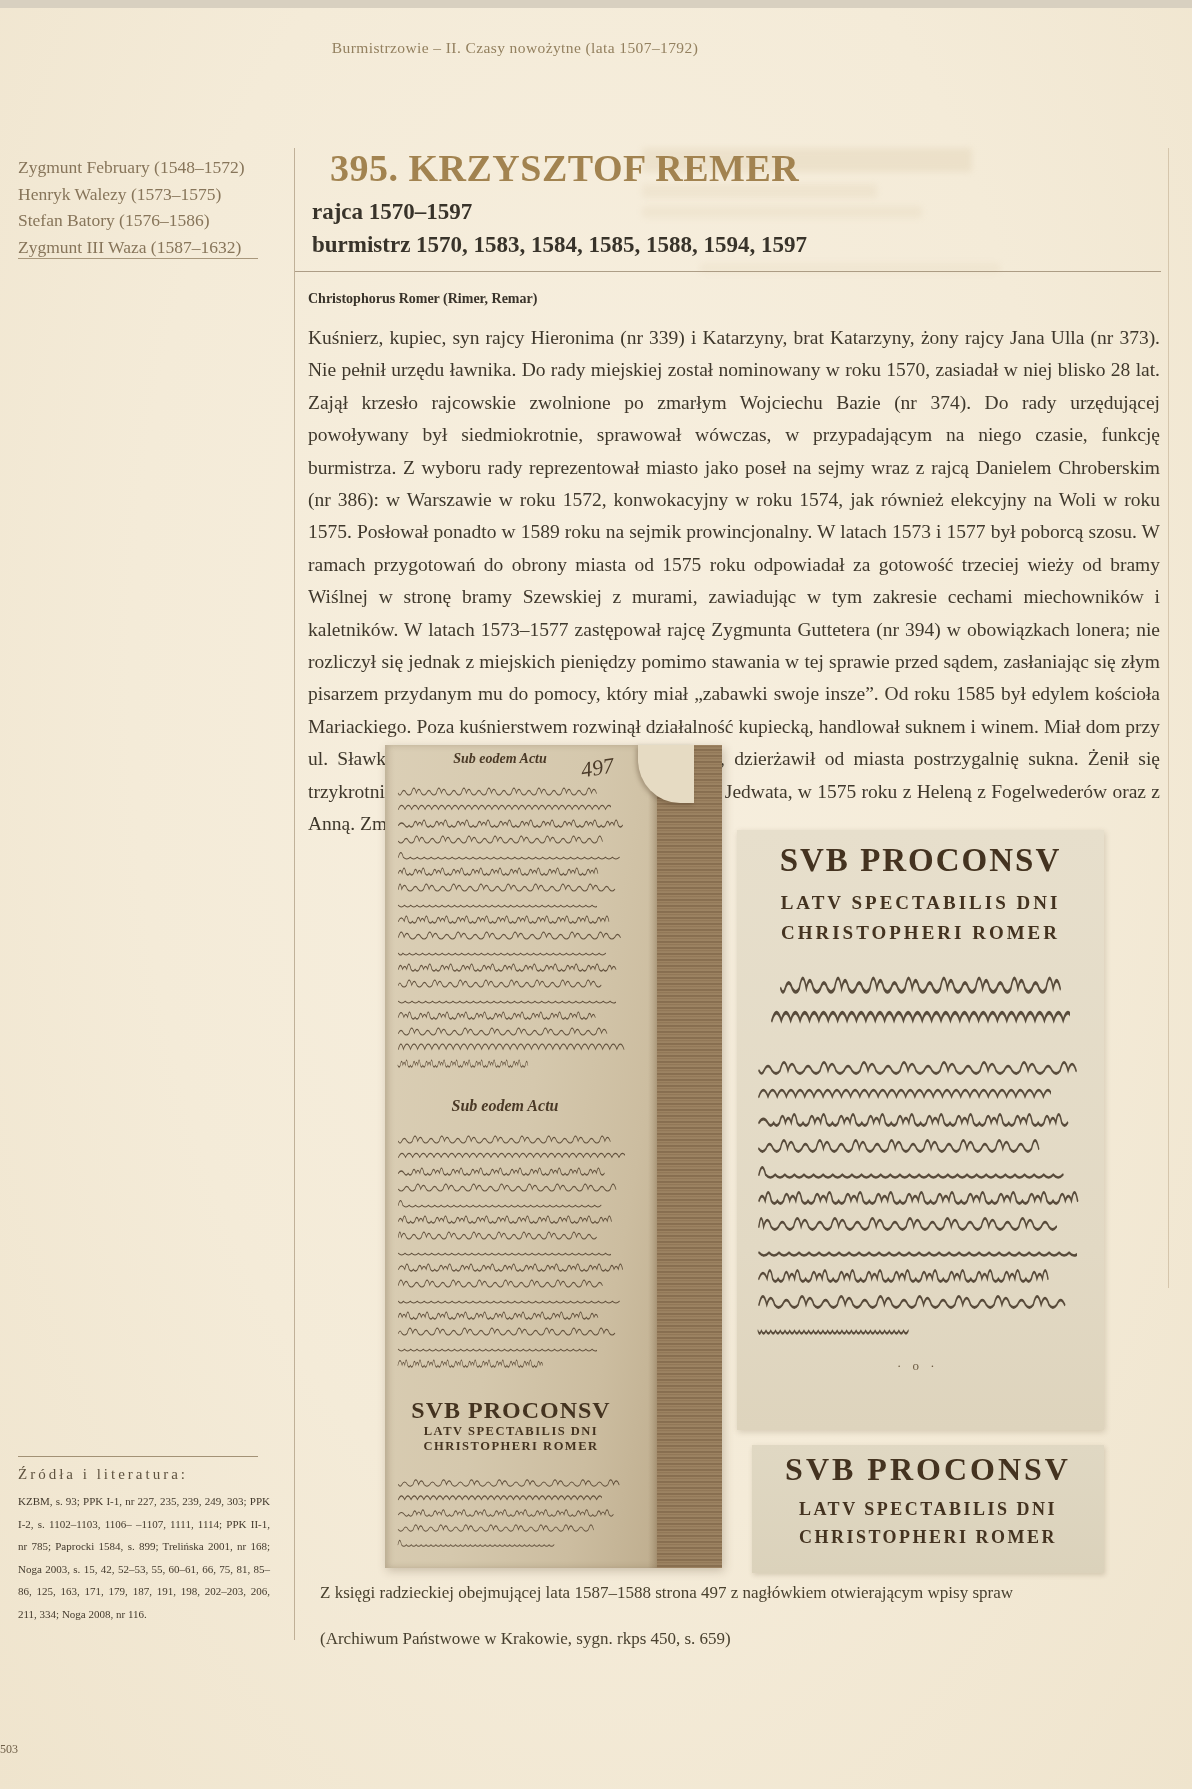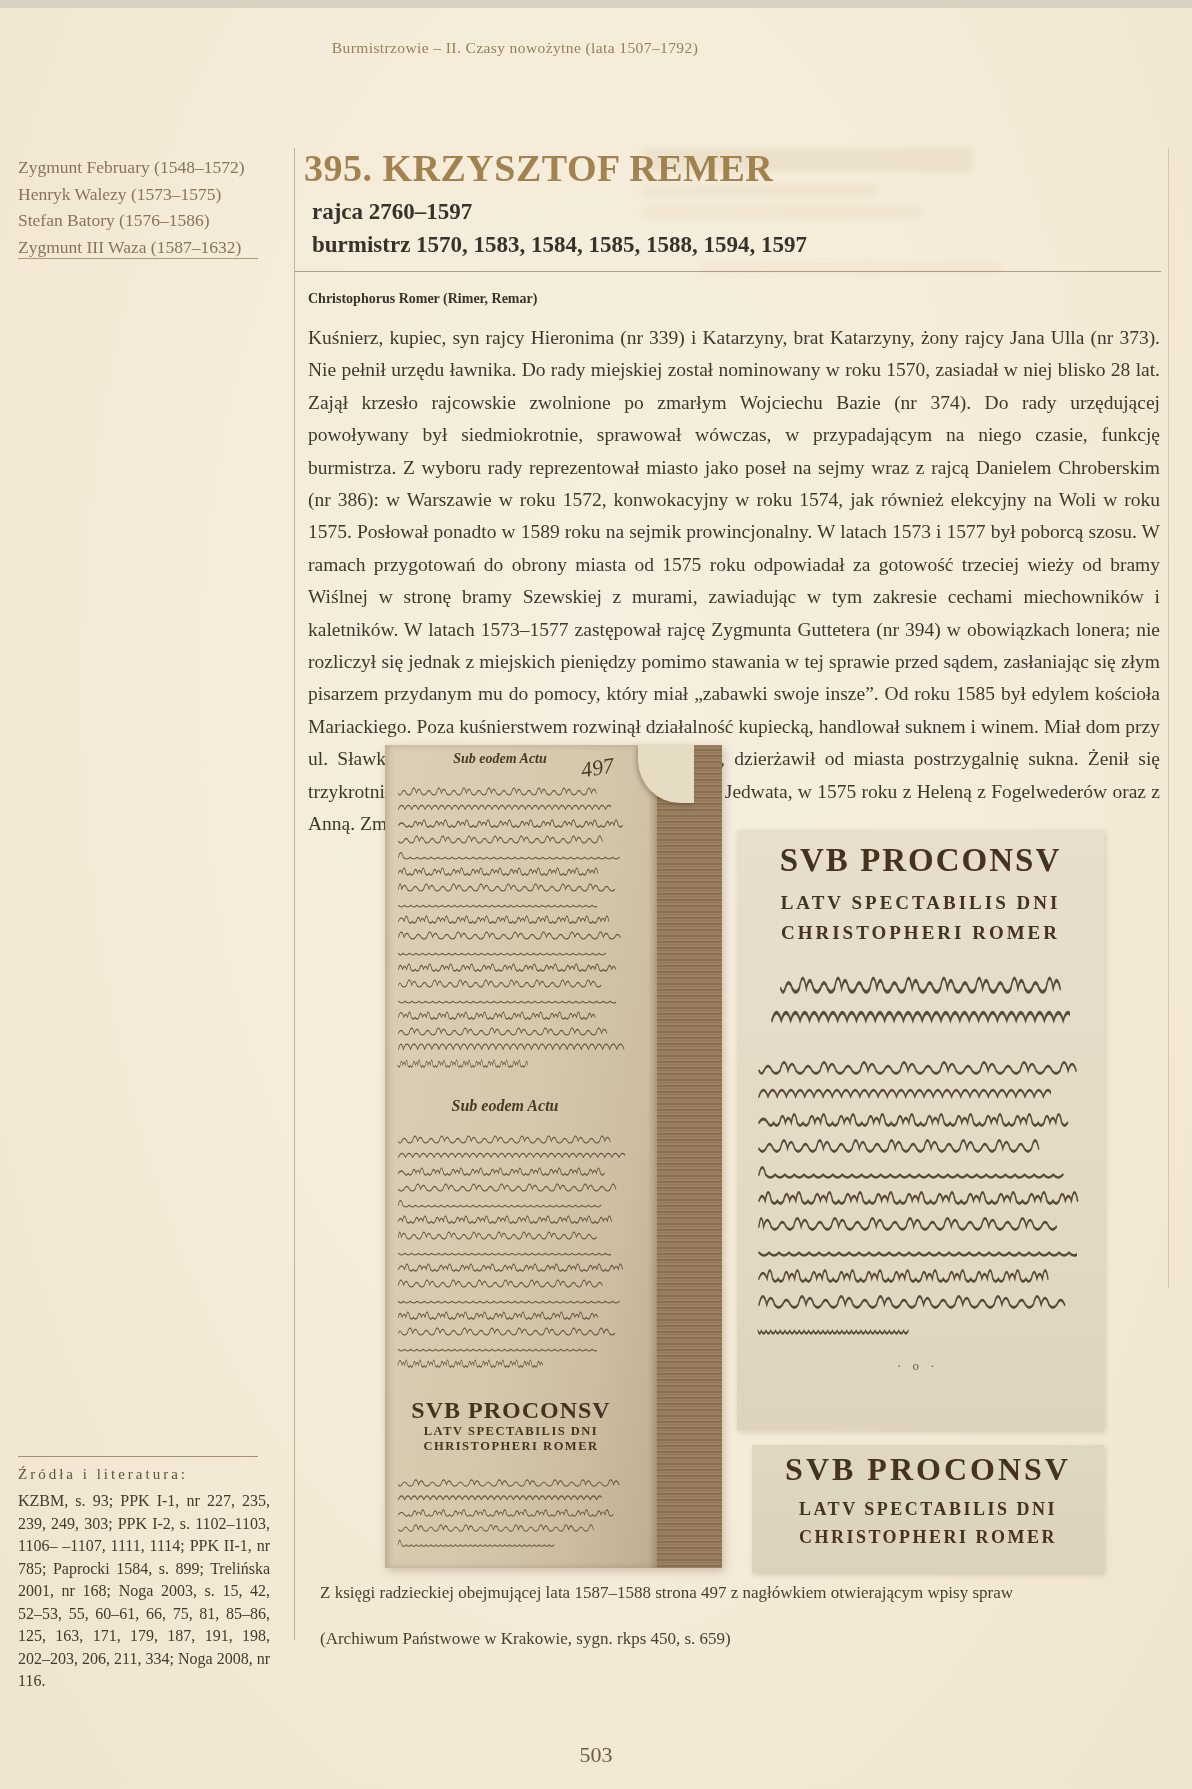--- a/index.html
+++ b/index.html
@@ -19,28 +19,28 @@
     top:31px;left:0;width:1030px;text-align:center;
     font-size:15.5px;letter-spacing:.4px;color:#93805f;
   }
 
   
   .rulers{top:146px;left:18px;width:252px;font-size:17.5px;line-height:26.5px;color:#87755a;white-space:nowrap;}
   .rulers div{white-space:nowrap;}
   .sidebar-rule{top:250px;left:18px;width:240px;height:1px;background:rgba(143,124,94,.75);}
   .sources-rule{top:1448px;left:18px;width:240px;height:1px;background:rgba(143,124,94,.8);}
   .sources-heading{top:1458px;left:18px;width:252px;font-size:15px;letter-spacing:3px;color:#5f5340;}
-  .sources-text{top:1482px;left:18px;width:252px;font-size:16px;line-height:22.5px;color:#42392c;text-align:justify;font-family:Liberation Serif, serif;}
+  .sources-text{top:1482px;left:18px;width:252px;font-size:11px;line-height:22.5px;color:#42392c;text-align:justify;font-family:Liberation Serif, serif;}
 
   
   .v-divider{top:140px;left:294px;width:1px;height:1492px;background:rgba(140,118,88,.5);}
   .right-margin-line{top:140px;left:1168px;width:1px;height:1140px;background:rgba(160,135,100,.35);}
 
   
-  .entry-title{top:138px;left:304px;font-size:38px;font-weight:bold;letter-spacing:.5px;color:#a28350;}
+  .entry-title{top:138px;left:330px;font-size:38px;font-weight:bold;letter-spacing:.5px;color:#a28350;}
   .entry-role1{top:191px;left:312px;font-size:23px;font-weight:bold;color:#38332a;}
   .entry-role2{top:224px;left:312px;font-size:23px;font-weight:bold;color:#38332a;}
   .title-rule{top:263px;left:295px;width:866px;height:1px;background:rgba(125,105,78,.6);}
 
   
   .latin-name{top:283px;left:308px;width:852px;font-size:14px;font-weight:bold;color:#39332a;}
   .biography{top:314px;left:308px;width:852px;font-size:19.5px;line-height:32.4px;text-align:justify;color:#3f382c;}
 
   
   .ghost{background:#c9b288;filter:blur(3px);opacity:.18;border-radius:2px;}
@@ -116,21 +116,21 @@
   .e-h1{top:6px;font-size:32px;letter-spacing:3px;}
   .e-h2{top:54px;font-size:18px;letter-spacing:2.5px;}
   .e-h3{top:82px;font-size:18px;letter-spacing:2.5px;}
 
   
   .caption{left:320px;width:852px;text-align:left;font-size:17px;line-height:22.5px;color:#49412f;}
   .cap1{top:1574px;}
   .cap2{top:1597px;}
   .cap3{top:1620px;}
 
-  .folio{top:1734px;left:0;width:1192px;text-align:center;font-size:22px;color:#6d5d46;}
+  .folio{top:1734px;left:0;width:1192px;text-align:left;font-size:12px;color:#6d5d46;}
 </style>
 </head>
 <body>
 
 <div class="page">
 
   <div class="abs running-header">Burmistrzowie – II. Czasy nowożytne (lata 1507–1792)</div>
 
   <div class="abs ghost g1"></div>
   <div class="abs ghost g2"></div>
@@ -145,21 +145,21 @@
     <div>Zygmunt III Waza (1587–1632)</div>
   </div>
   <div class="abs sidebar-rule"></div>
   <div class="abs sources-rule"></div>
   <div class="abs sources-heading">Źródła i literatura:</div>
   <div class="abs sources-text">KZBM, s. 93; PPK I-1, nr 227, 235, 239, 249, 303; PPK I-2, s. 1102–1103, 1106– –1107, 1111, 1114; PPK II-1, nr 785; Paprocki 1584, s. 899; Trelińska 2001, nr 168; Noga 2003, s. 15, 42, 52–53, 55, 60–61, 66, 75, 81, 85–86, 125, 163, 171, 179, 187, 191, 198, 202–203, 206, 211, 334; Noga 2008, nr 116.</div>
 
   <div class="abs v-divider"></div>
 
   <div class="abs entry-title">395. KRZYSZTOF REMER</div>
-  <div class="abs entry-role1">rajca 2760–1597</div>
+  <div class="abs entry-role1">rajca 1570–1597</div>
   <div class="abs entry-role2">burmistrz 1570, 1583, 1584, 1585, 1588, 1594, 1597</div>
   <div class="abs title-rule"></div>
 
   <div class="abs latin-name">Christophorus Romer (Rimer, Remar)</div>
   <div class="abs biography">Kuśnierz, kupiec, syn rajcy Hieronima (nr 339) i Katarzyny, brat Katarzyny, żony rajcy Jana Ulla (nr 373). Nie pełnił urzędu ławnika. Do rady miejskiej został nominowany w roku 1570, zasiadał w niej blisko 28 lat. Zajął krzesło rajcowskie zwolnione po zmarłym Wojciechu Bazie (nr 374). Do rady urzędującej powoływany był siedmiokrotnie, sprawował wówczas, w przypadającym na niego czasie, funkcję burmistrza. Z wyboru rady reprezentował miasto jako poseł na sejmy wraz z rajcą Danielem Chroberskim (nr 386): w Warszawie w roku 1572, konwokacyjny w roku 1574, jak również elekcyjny na Woli w roku 1575. Posłował ponadto w 1589 roku na sejmik prowincjonalny. W latach 1573 i 1577 był poborcą szosu. W ramach przygotowań do obrony miasta od 1575 roku odpowiadał za gotowość trzeciej wieży od bramy Wiślnej w stronę bramy Szewskiej z murami, zawiadując w tym zakresie cechami miechowników i kaletników. W latach 1573–1577 zastępował rajcę Zygmunta Guttetera (nr 394) w obowiązkach lonera; nie rozliczył się jednak z miejskich pieniędzy pomimo stawania w tej sprawie przed sądem, zasłaniając się złym pisarzem przydanym mu do pomocy, który miał „zabawki swoje insze”. Od roku 1585 był edylem kościoła Mariackiego. Poza kuśnierstwem rozwinął działalność kupiecką, handlował suknem i winem. Miał dom przy ul. Sławkowskiej (obecnie nr 3B), kram sukienny, dzierżawił od miasta postrzygalnię sukna. Żenił się trzykrotnie: w 1556 roku z Felicją, córką Stanisława Jedwata, w 1575 roku z Heleną z Fogelwederów oraz z Anną. Zmarł 6 czerwca 1597 roku.</div>
 
   <div class="abs fig-book">
     <div class="parchment">
       <div class="script-heading left-head-top">Sub eodem Actu</div>
       <div class="ms-497">497</div>

